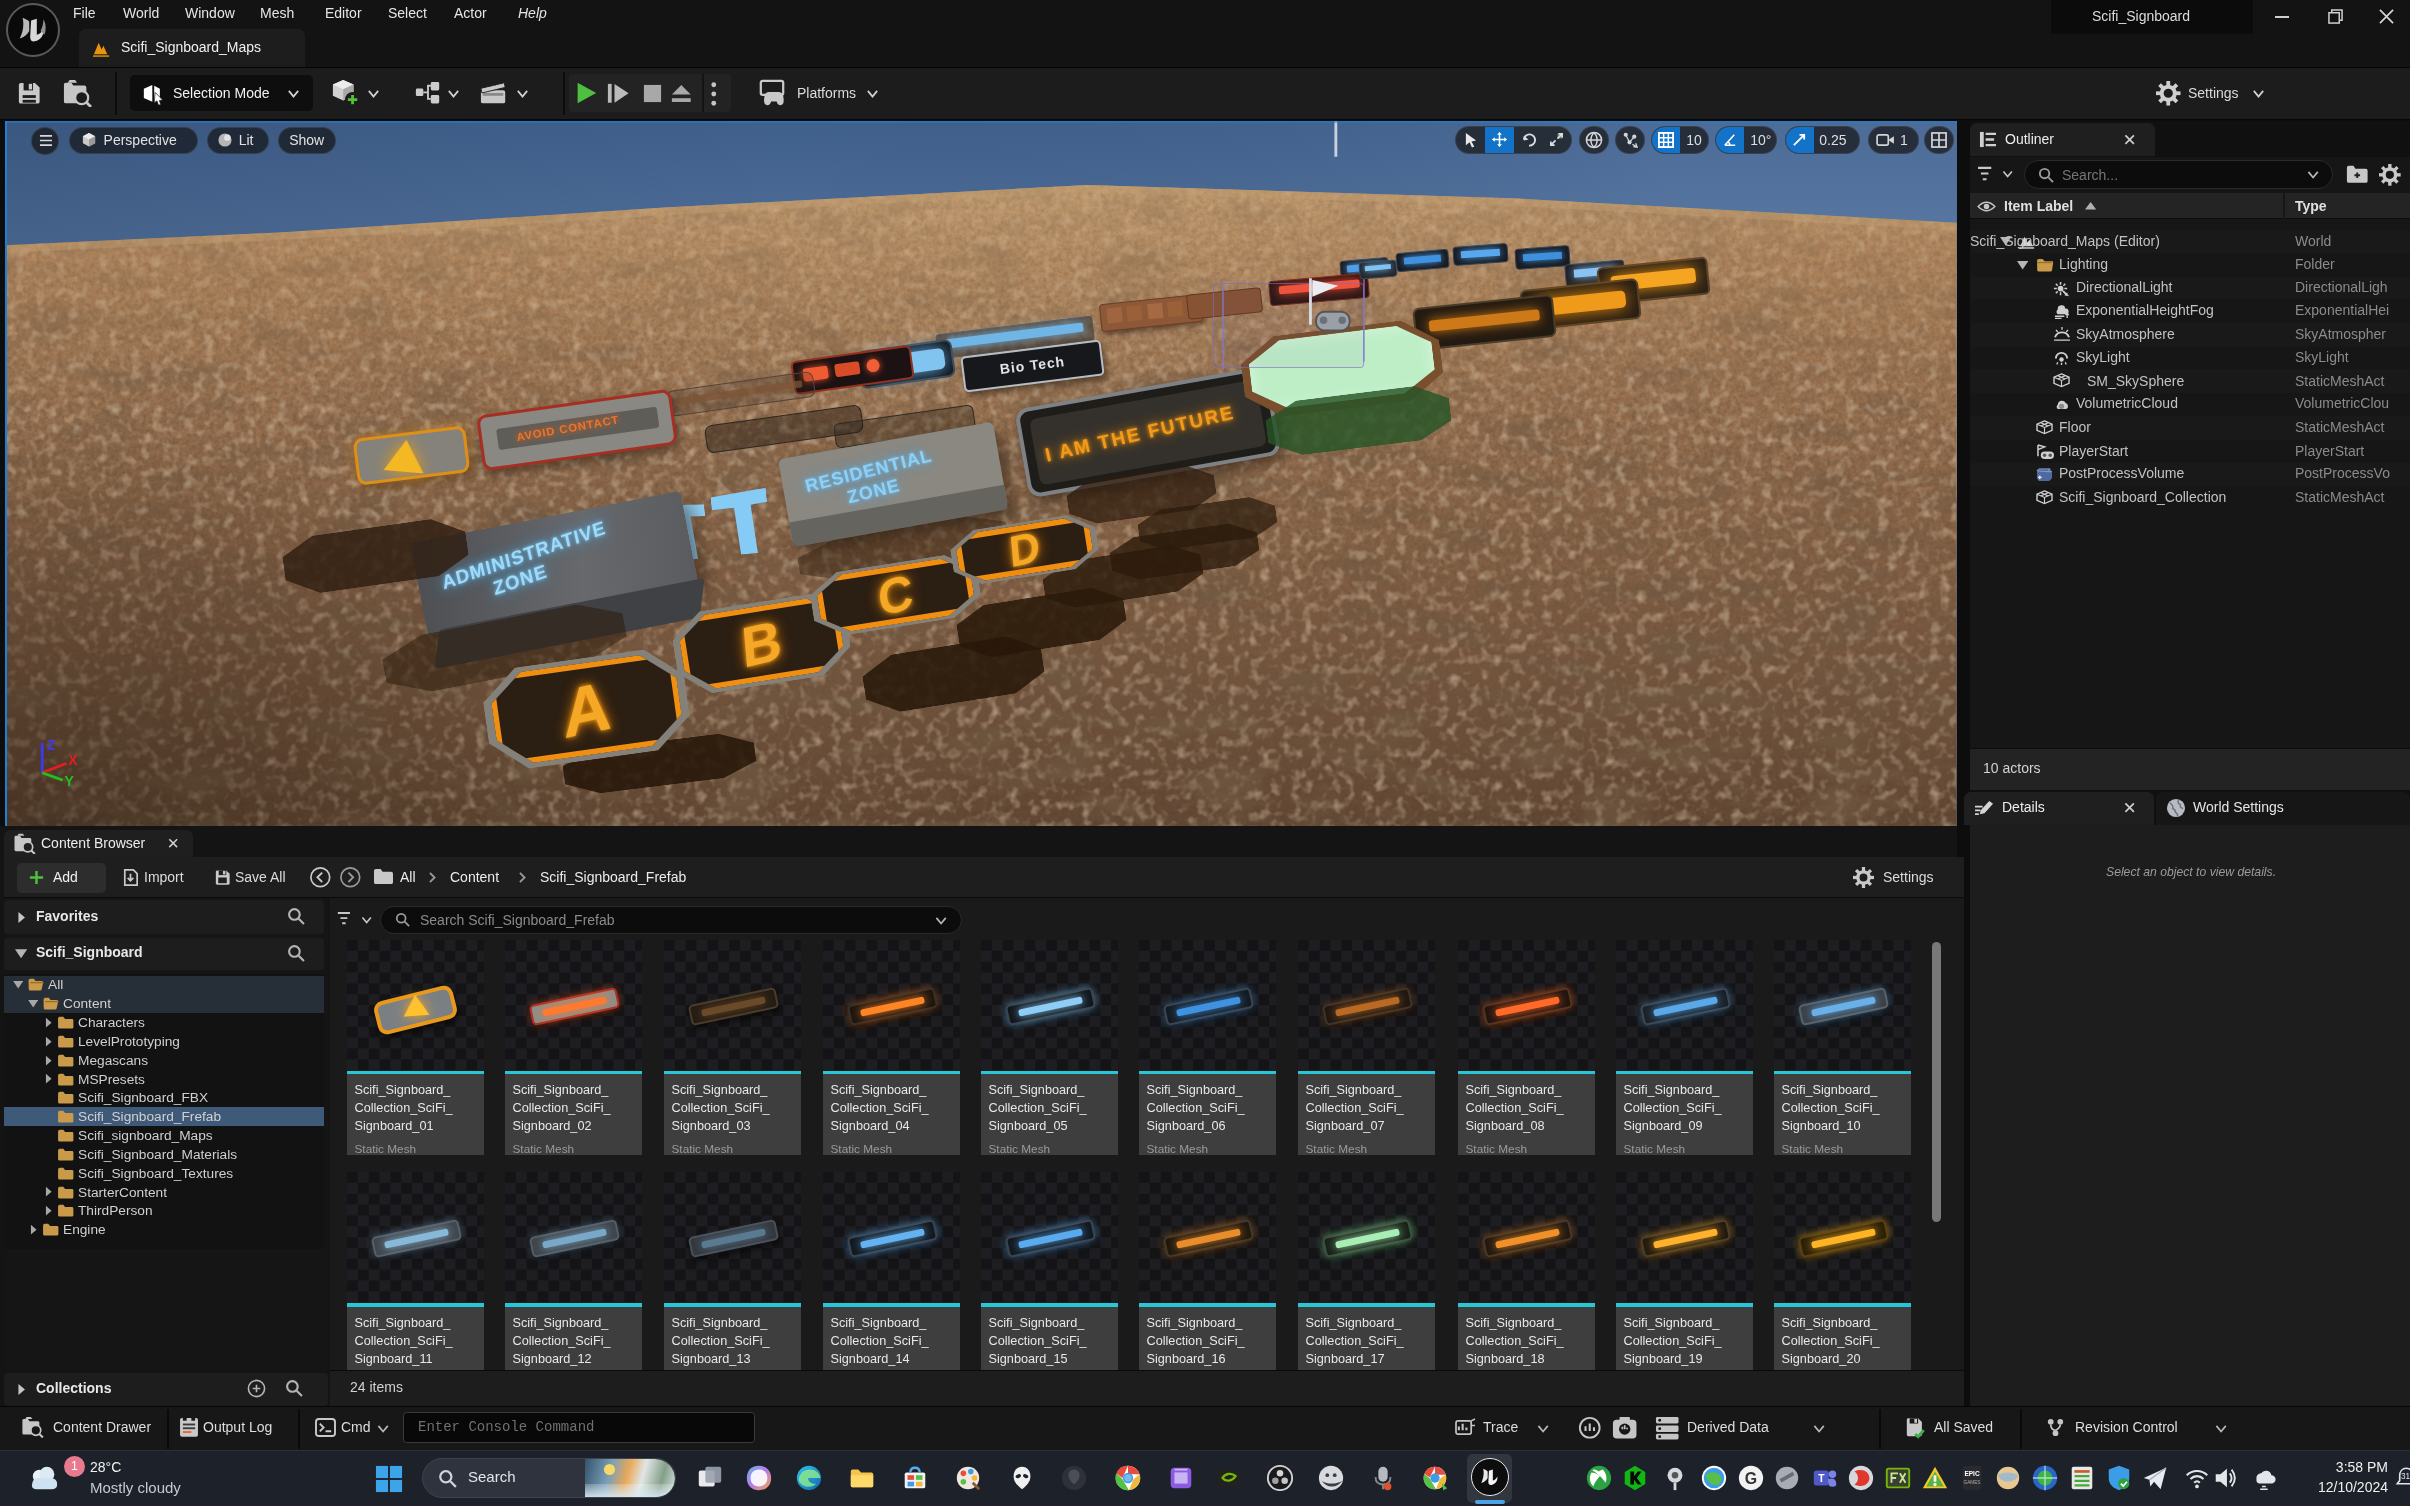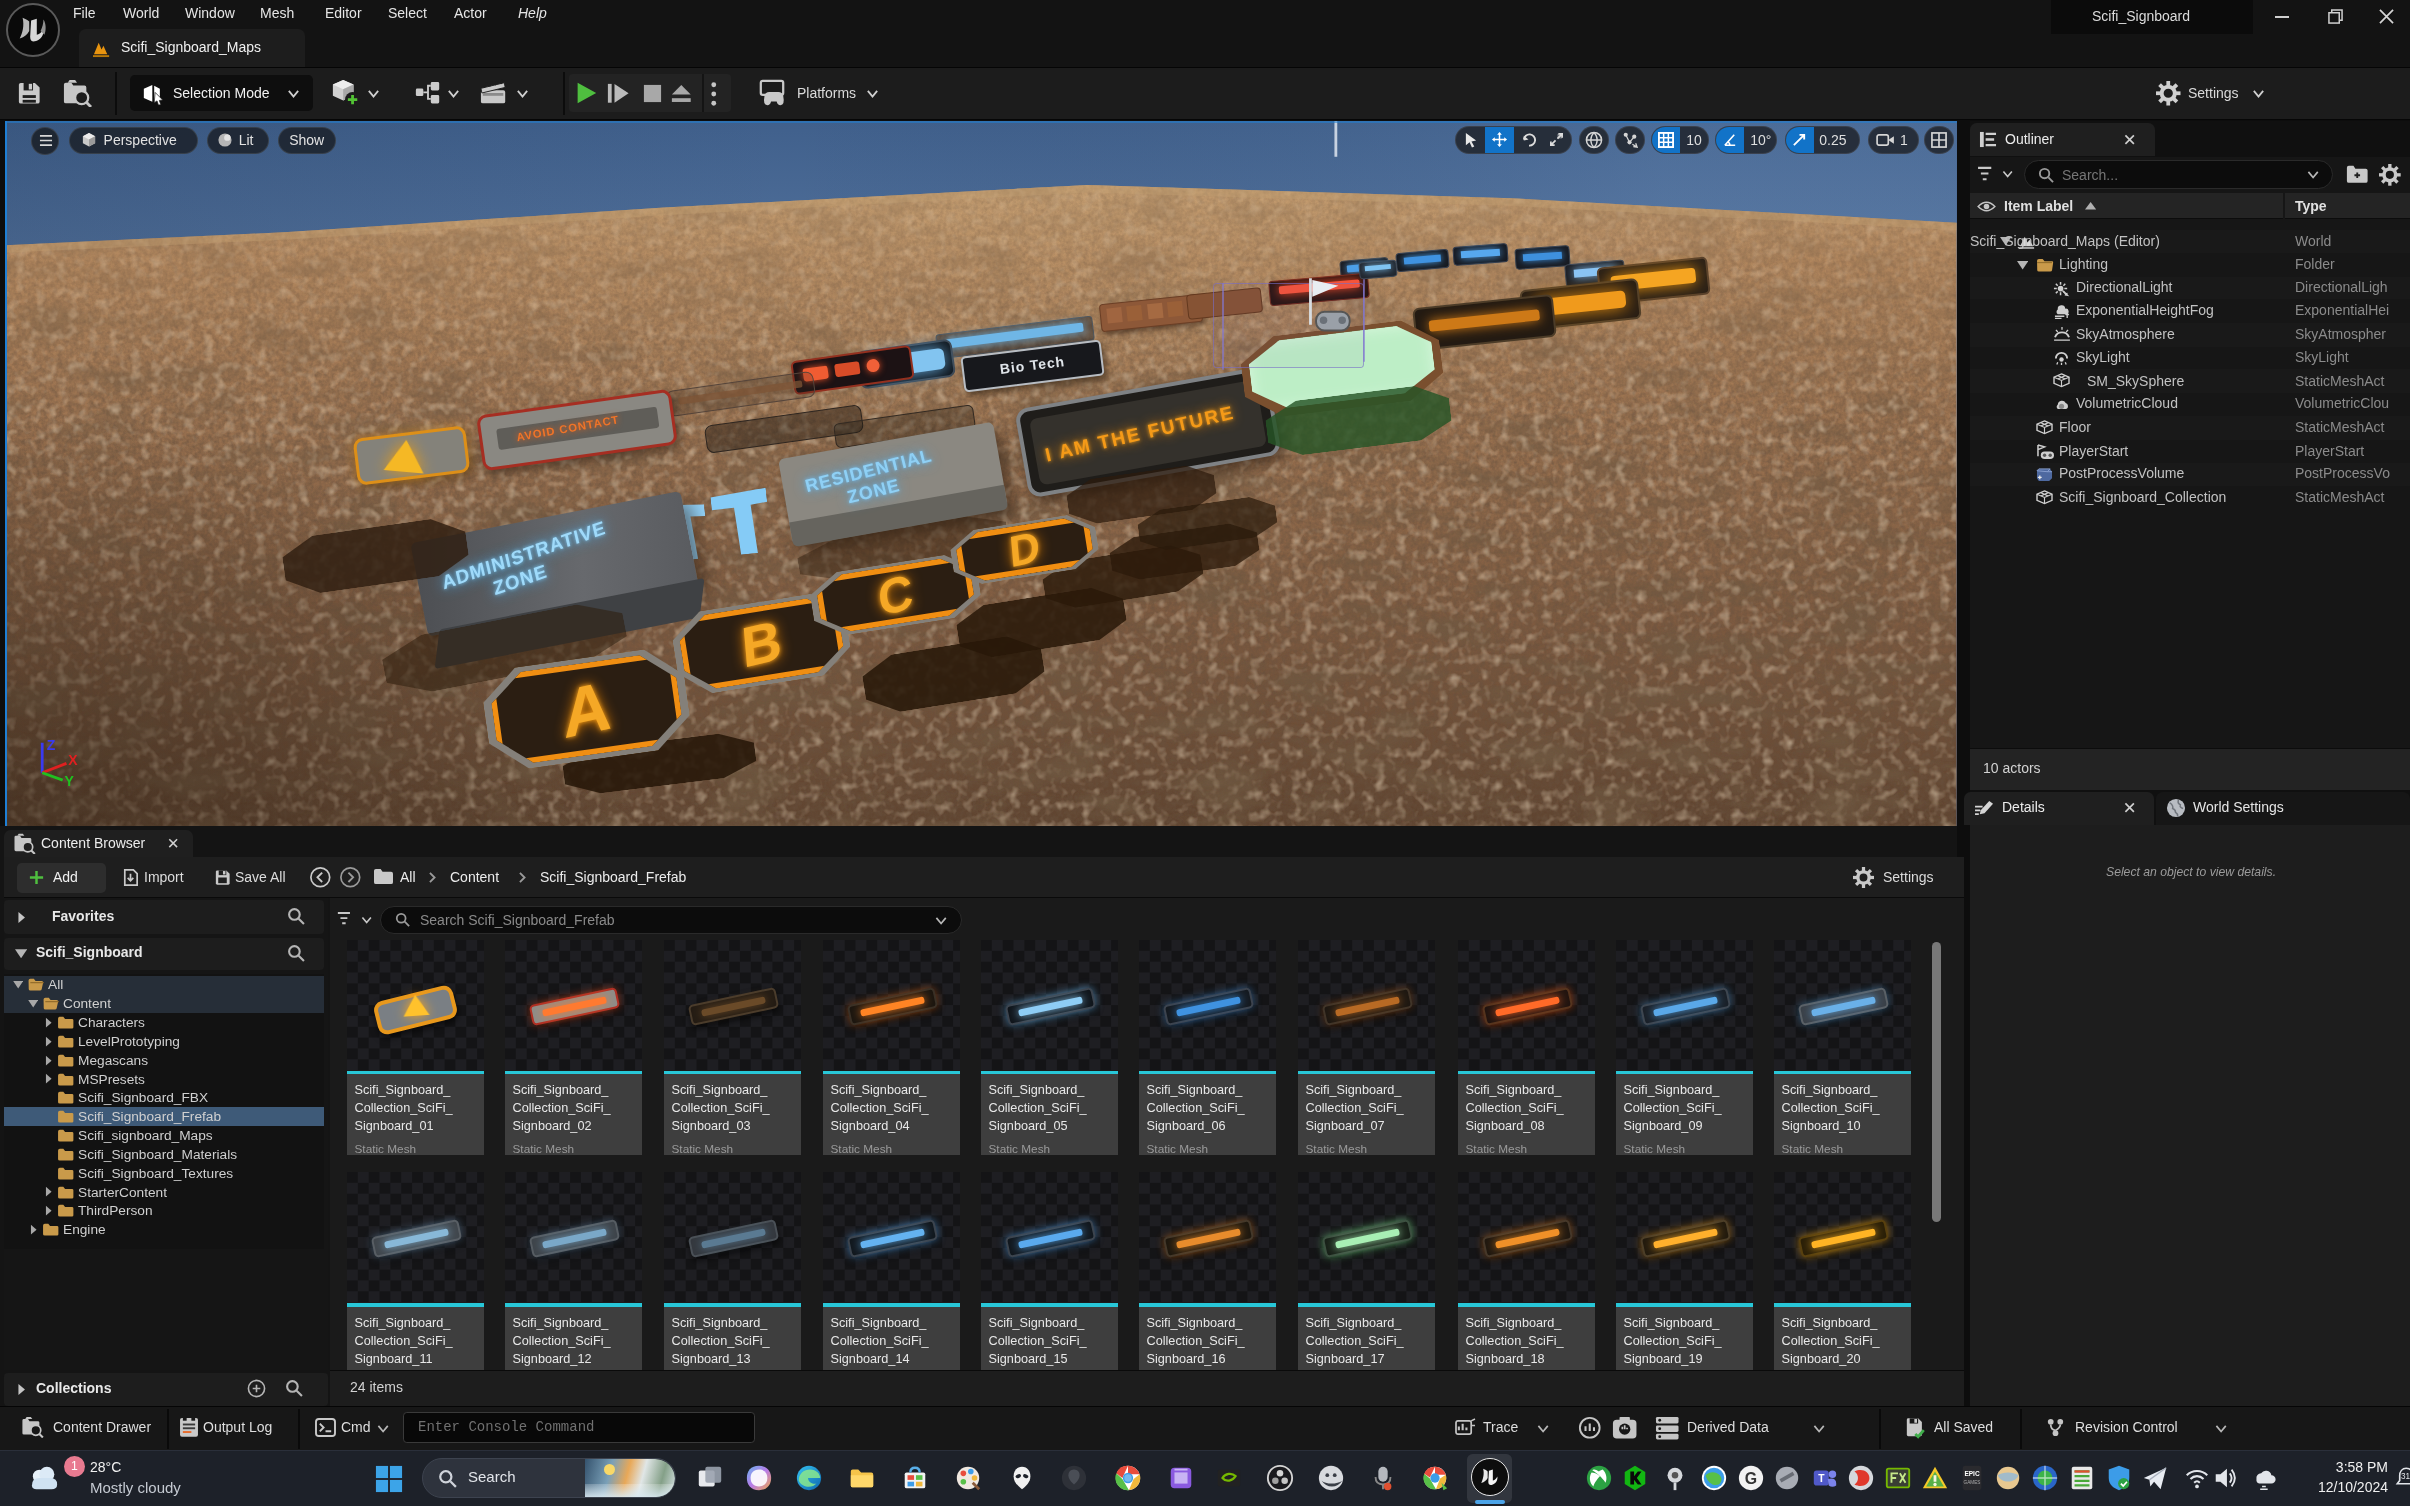--- a/index.html
+++ b/index.html
@@ -726,21 +726,21 @@
       </g>
     </g>
   </svg>
 <div class="abs" style="left:1883px;top:869px;font-size:14px;color:#dcdcdc;">Settings</div>
 
 <div class="abs" style="left:3.8px;top:898px;width:324px;height:472px;background:#151515;"></div>
 <div class="abs" style="left:3.8px;top:900px;width:320px;height:34px;background:#1d1d1d;border-radius:3.8px;"></div>
 <svg class="abs" style="left:17px;top:911px;" width="9.4" height="13" viewBox="0 0 9 14">
     <path d="M1 1 L8 7 L1 13 Z" fill="#c5c5c5"></path>
   </svg>
-<div class="abs" style="left:36px;top:908px;font-size:14px;font-weight:bold;color:#e8e8e8;margin-left:16px;">Favorites</div>
+<div class="abs" style="left:36px;top:908px;font-size:14px;font-weight:bold;color:#e8e8e8;">Favorites</div>
 <svg class="abs" style="left:287px;top:907px;" width="18" height="18" viewBox="0 0 17 17">
     <circle cx="7" cy="7" r="5" fill="none" stroke="#b5b5b5" stroke-width="2"></circle>
     <path d="M11 11 L16 16" stroke="#b5b5b5" stroke-width="2"></path>
   </svg>
 <div class="abs" style="left:3.8px;top:938px;width:320px;height:32px;background:#1d1d1d;border-radius:3.8px;"></div>
 <svg class="abs" style="left:15px;top:949px;" width="12.2" height="9.4" viewBox="0 0 12 9">
     <path d="M0 0 H12 L6 9 Z" fill="#b5b5b5"></path>
   </svg>
 <div class="abs" style="left:36px;top:944px;font-size:14px;font-weight:bold;color:#e8e8e8;">Scifi_Signboard</div>
 <svg class="abs" style="left:287px;top:944px;" width="18" height="18" viewBox="0 0 17 17">

